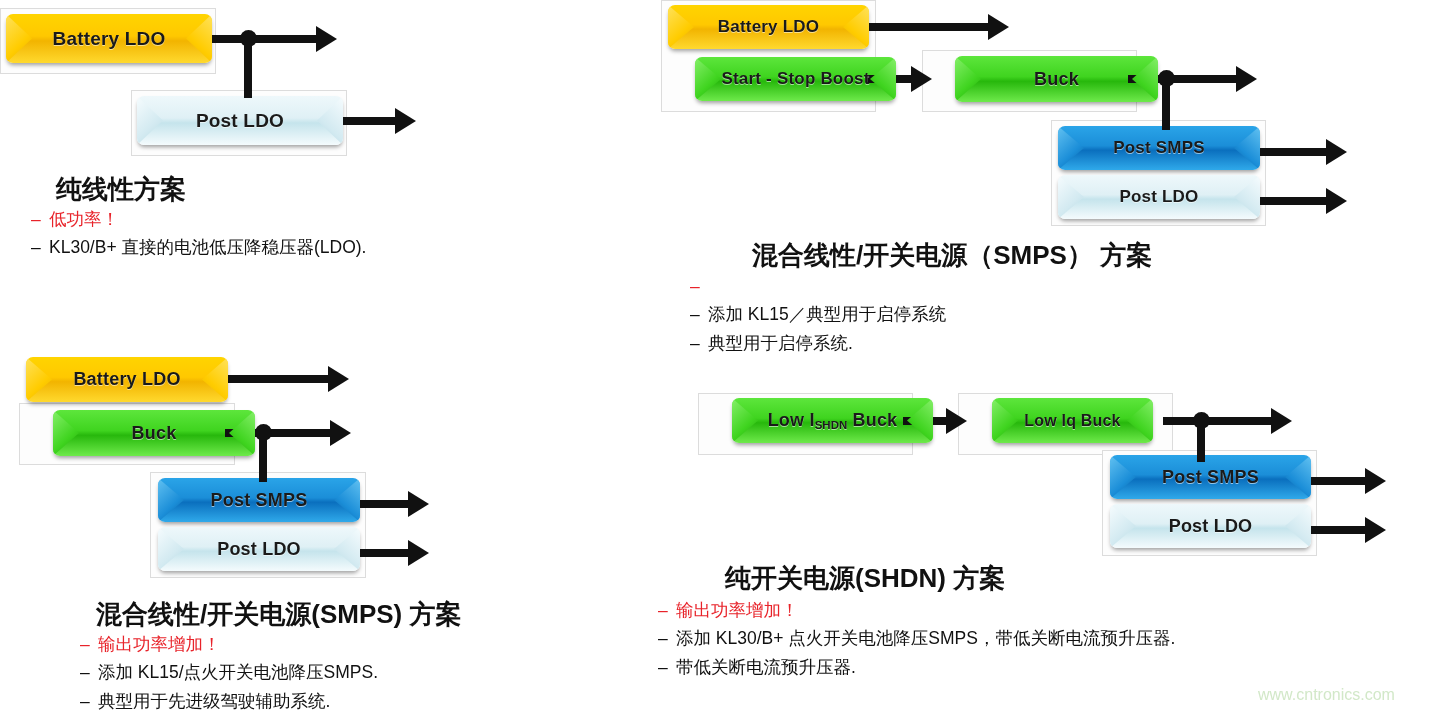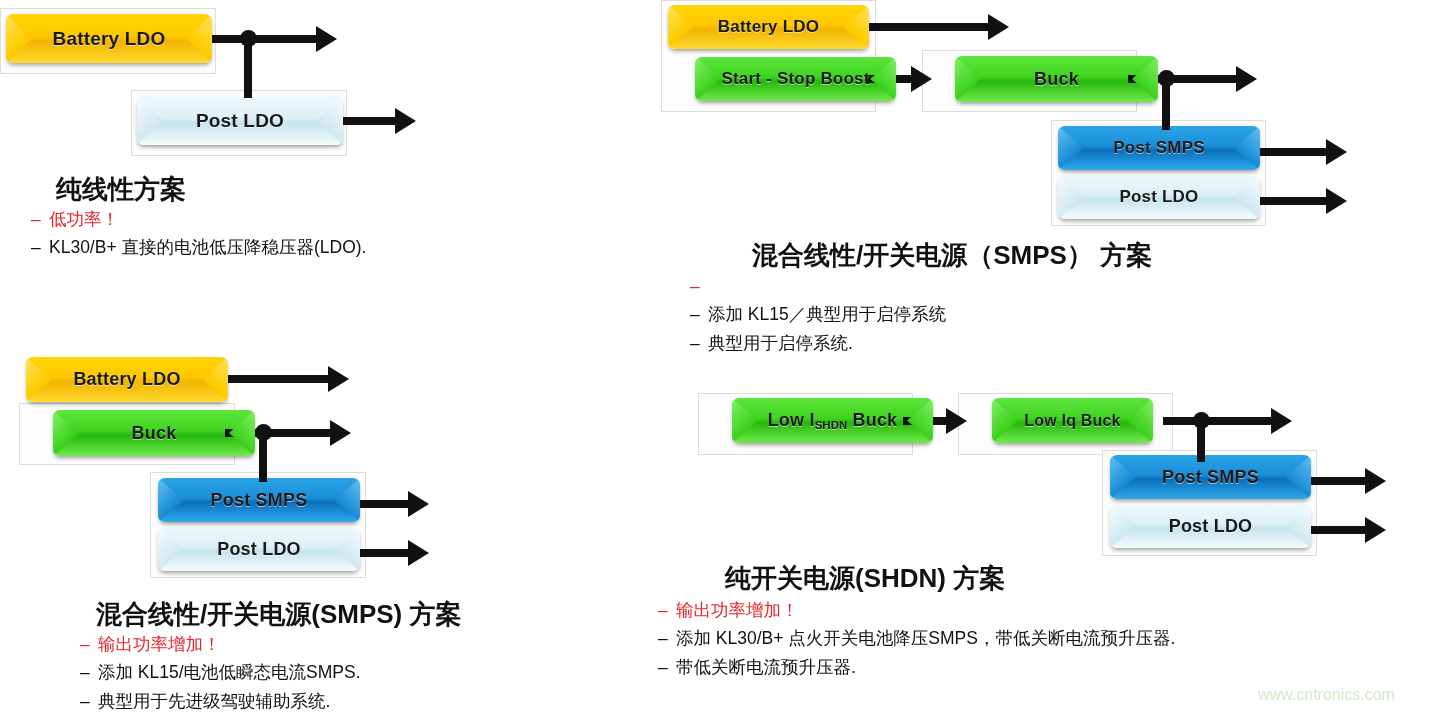--- a/index.html
+++ b/index.html
@@ -217,21 +217,21 @@
   <div class="arw" style="left:408px;top:540px;"></div>
 
   <div class="heading" style="left:96px;top:597px;">混合线性/开关电源(SMPS) 方案</div>
   <div class="bullets" style="left:80px;top:630px;">
     <div class="bul red">
       <span class="dash">–</span>
       <span class="txt">输出功率增加！</span>
     </div>
     <div class="bul">
       <span class="dash">–</span>
-      <span class="txt">添加 KL15/电池低瞬态电流SMPS.</span>
+      <span class="txt">添加 KL15/点火开关电池降压SMPS.</span>
     </div>
     <div class="bul">
       <span class="dash">–</span>
       <span class="txt">典型用于先进级驾驶辅助系统.</span>
     </div>
   </div>
 </div>
 
 <div class="quad">
 

